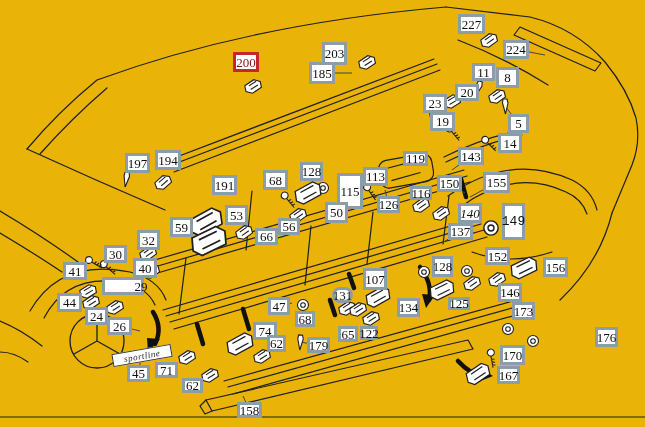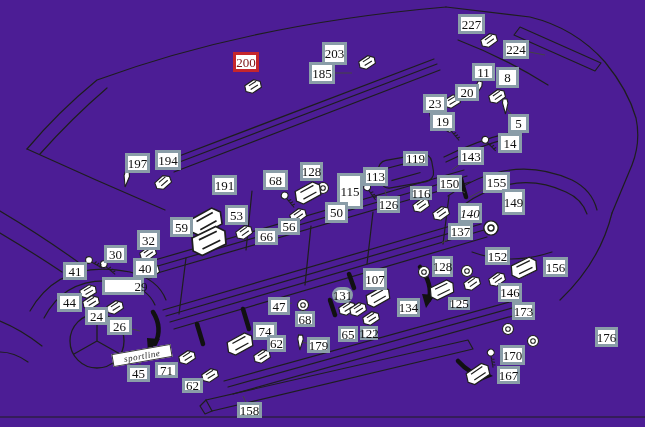--- a/index.html
+++ b/index.html
@@ -1,16 +1,16 @@
 <!DOCTYPE html>
 <html><head>
 <meta charset="utf-8">
 <style>
   html,body{margin:0;padding:0;background:#fff;}
-  .stage{position:relative;width:645px;height:427px;background:#4c1d95;overflow:hidden;
+  .stage{position:relative;width:645px;height:427px;background:#eab308;overflow:hidden;
          font-family:"Liberation Serif", serif;}
   .art{position:absolute;left:0;top:0;}
   .label{position:absolute;box-sizing:border-box;display:flex;align-items:center;justify-content:center;
          background:#fff;border:3px solid #8a9da8;color:#101010;font-size:13px;line-height:1;
          cursor:pointer;user-select:none;}
   .label.hl{border-color:#c5262c;color:#7e1416;}
   .badge{position:absolute;box-sizing:border-box;border:1px solid #333;background:#fff;color:#222;
          font-size:9px;font-style:italic;display:flex;align-items:center;justify-content:center;
          transform:rotate(-10deg);letter-spacing:0.5px;}
 </style>
@@ -215,21 +215,21 @@
       <div class="label" style="left: 278px; top: 218px; width: 22px; height: 17px;">56</div>
       <div class="label" style="left: 137px; top: 230px; width: 23px; height: 20px;">32</div>
       <div class="label" style="left: 104px; top: 245px; width: 23px; height: 18px;">30</div>
       <div class="label" style="left: 133px; top: 258px; width: 24px; height: 20px;">40</div>
       <div class="label" style="left: 63px; top: 262px; width: 24px; height: 18px;">41</div>
       <div class="label" style="left: 102px; top: 277px; width: 23px; height: 18px; padding-left: 36px;">29</div>
       <div class="label" style="left: 57px; top: 293px; width: 25px; height: 19px;">44</div>
       <div class="label" style="left: 85px; top: 307px; width: 23px; height: 18px;">24</div>
       <div class="label" style="left: 107px; top: 317px; width: 25px; height: 18px;">26</div>
       <div class="label" style="left: 483px; top: 172px; width: 27px; height: 21px;">155</div>
-      <div class="label" style="left: 502px; top: 189px; width: 23px; height: 26px;">149</div>
+      <div class="label" style="left: 502px; top: 203px; width: 23px; height: 37px; font-family: Liberation Mono, monospace;">149</div>
       <div class="label" style="left: 458px; top: 203px; width: 24px; height: 20px; font-style: italic;">140</div>
       <div class="label" style="left: 448px; top: 223px; width: 25px; height: 17px;">137</div>
       <div class="label" style="left: 485px; top: 247px; width: 25px; height: 18px;">152</div>
       <div class="label" style="left: 432px; top: 256px; width: 21px; height: 21px;">128</div>
       <div class="label" style="left: 543px; top: 257px; width: 25px; height: 20px;">156</div>
       <div class="label" style="left: 363px; top: 268px; width: 24px; height: 22px;">107</div>
       <div class="label" style="left: 332px; top: 287px; width: 21px; height: 16px; border-radius: 8px;">131</div>
       <div class="label" style="left: 268px; top: 297px; width: 22px; height: 18px;">47</div>
       <div class="label" style="left: 295px; top: 311px; width: 20px; height: 16px;">68</div>
       <div class="label" style="left: 253px; top: 322px; width: 24px; height: 18px;">74</div>

